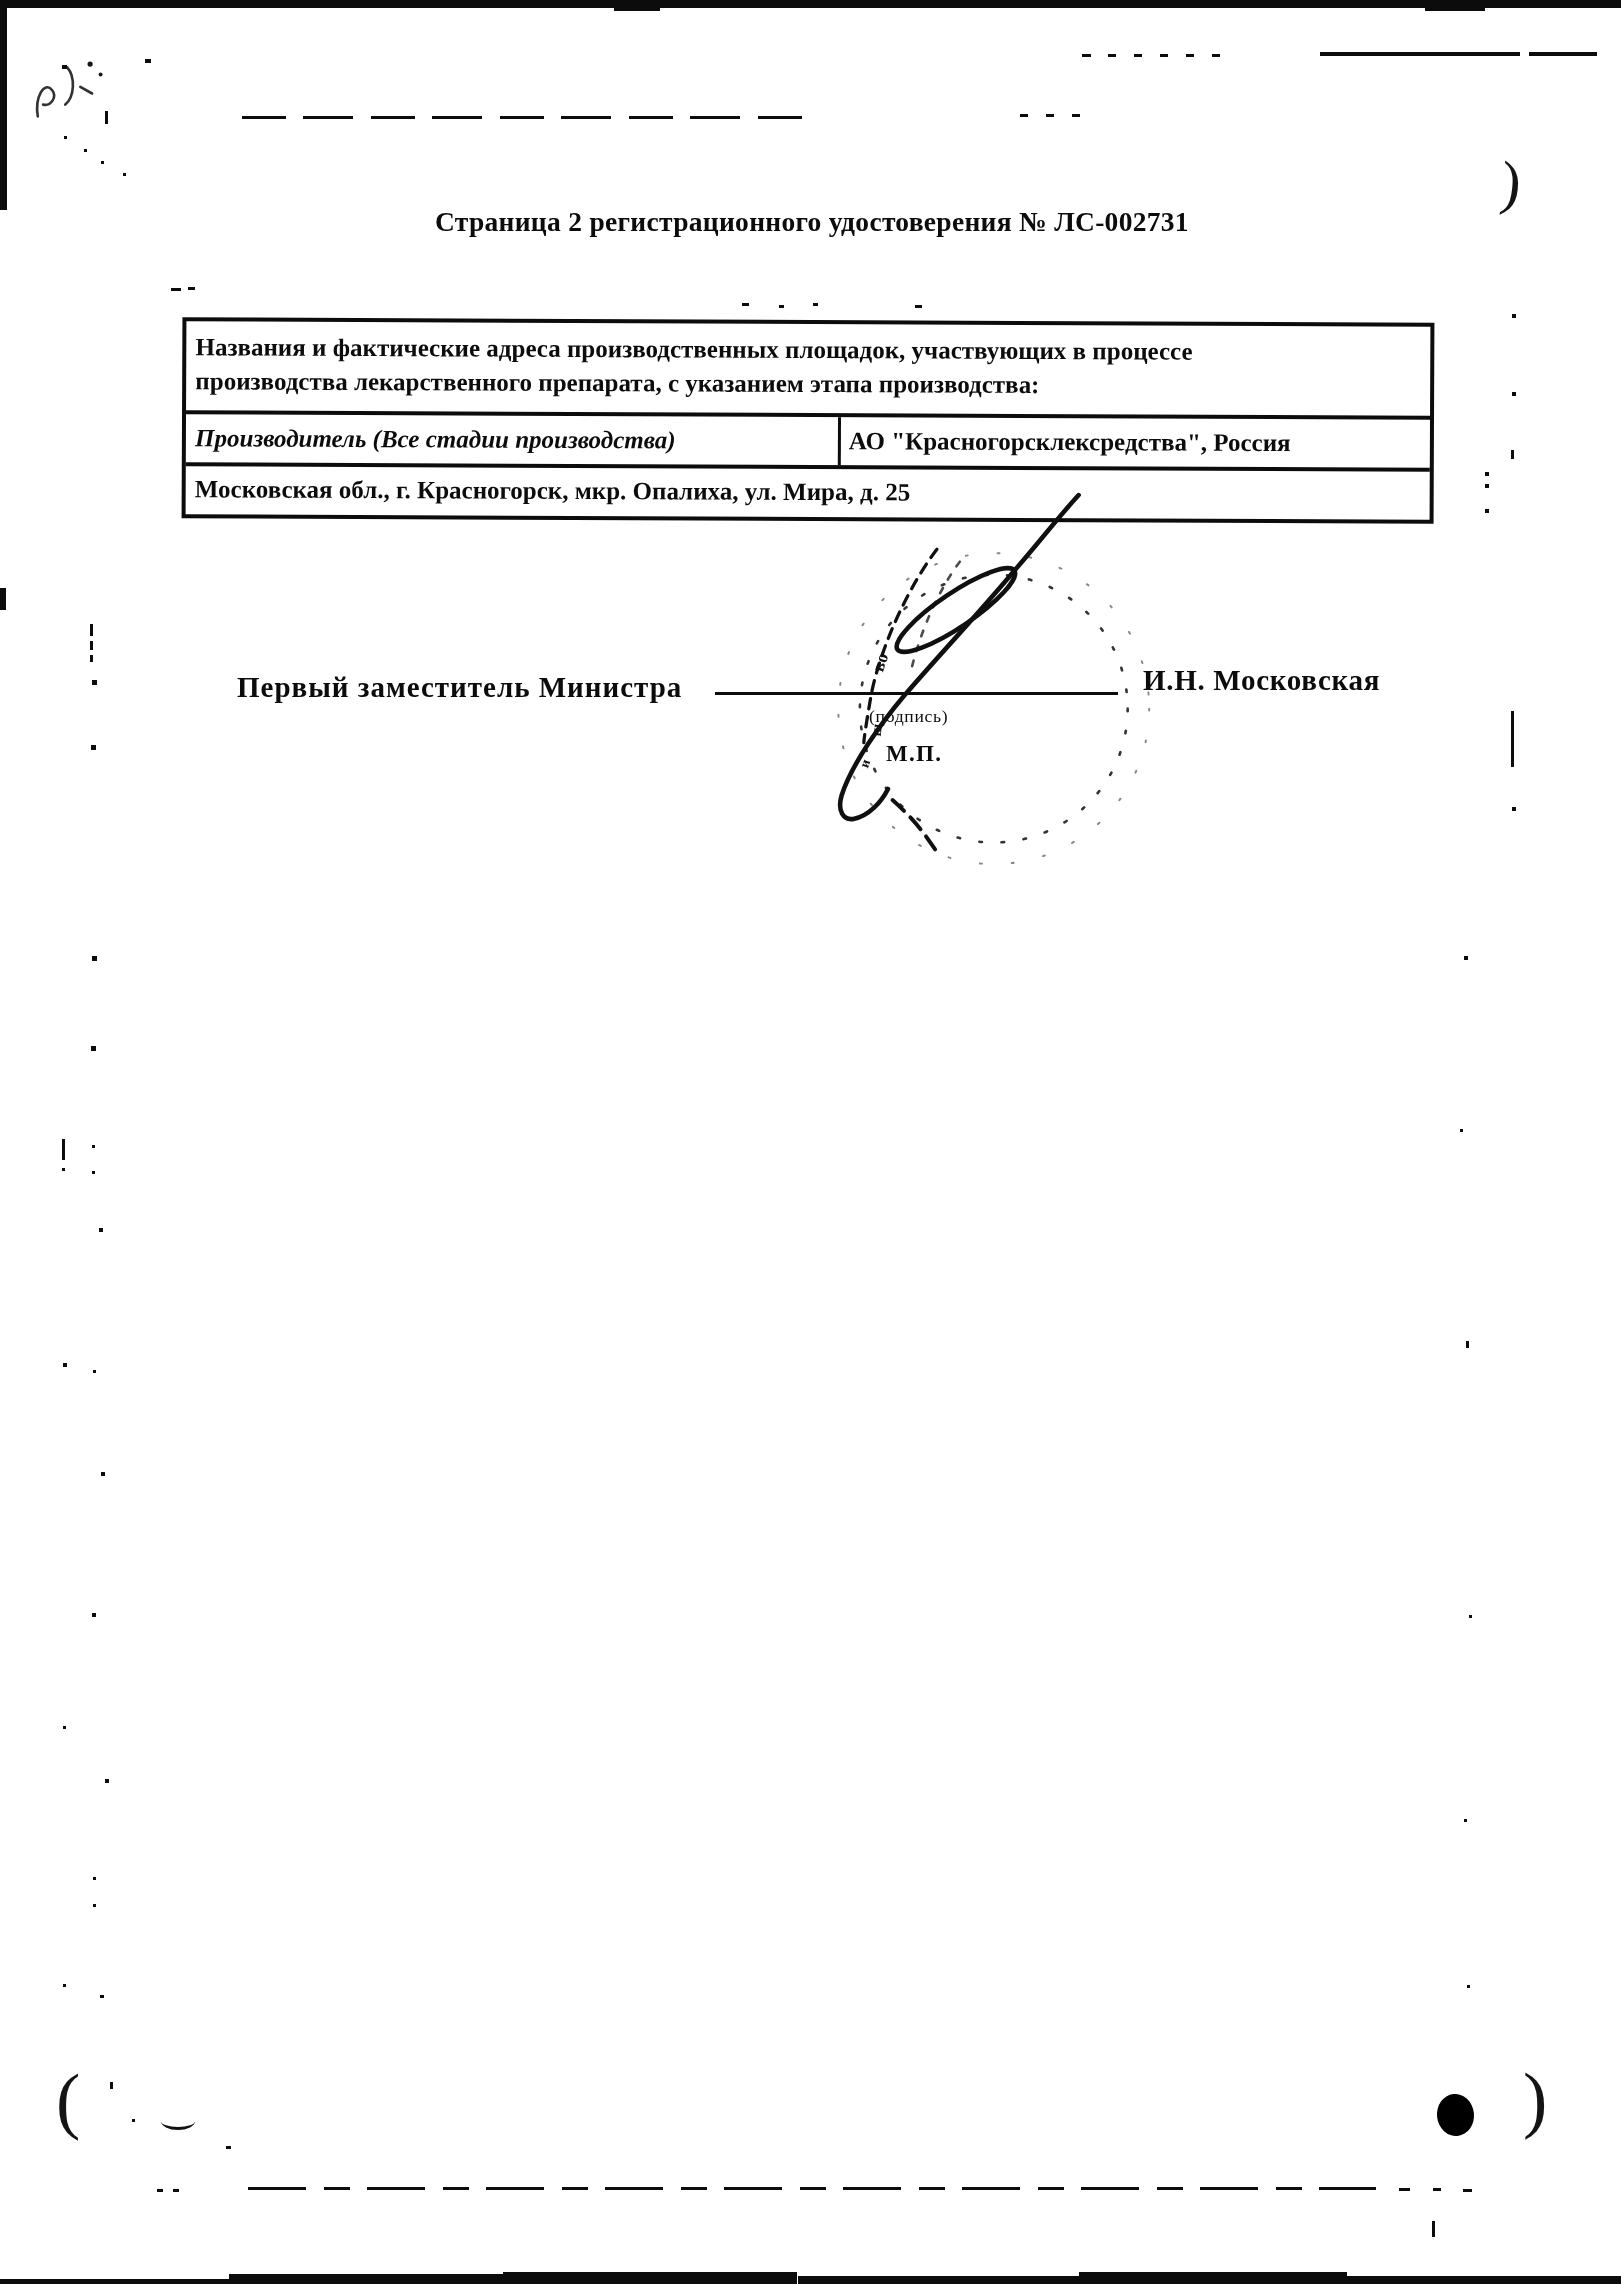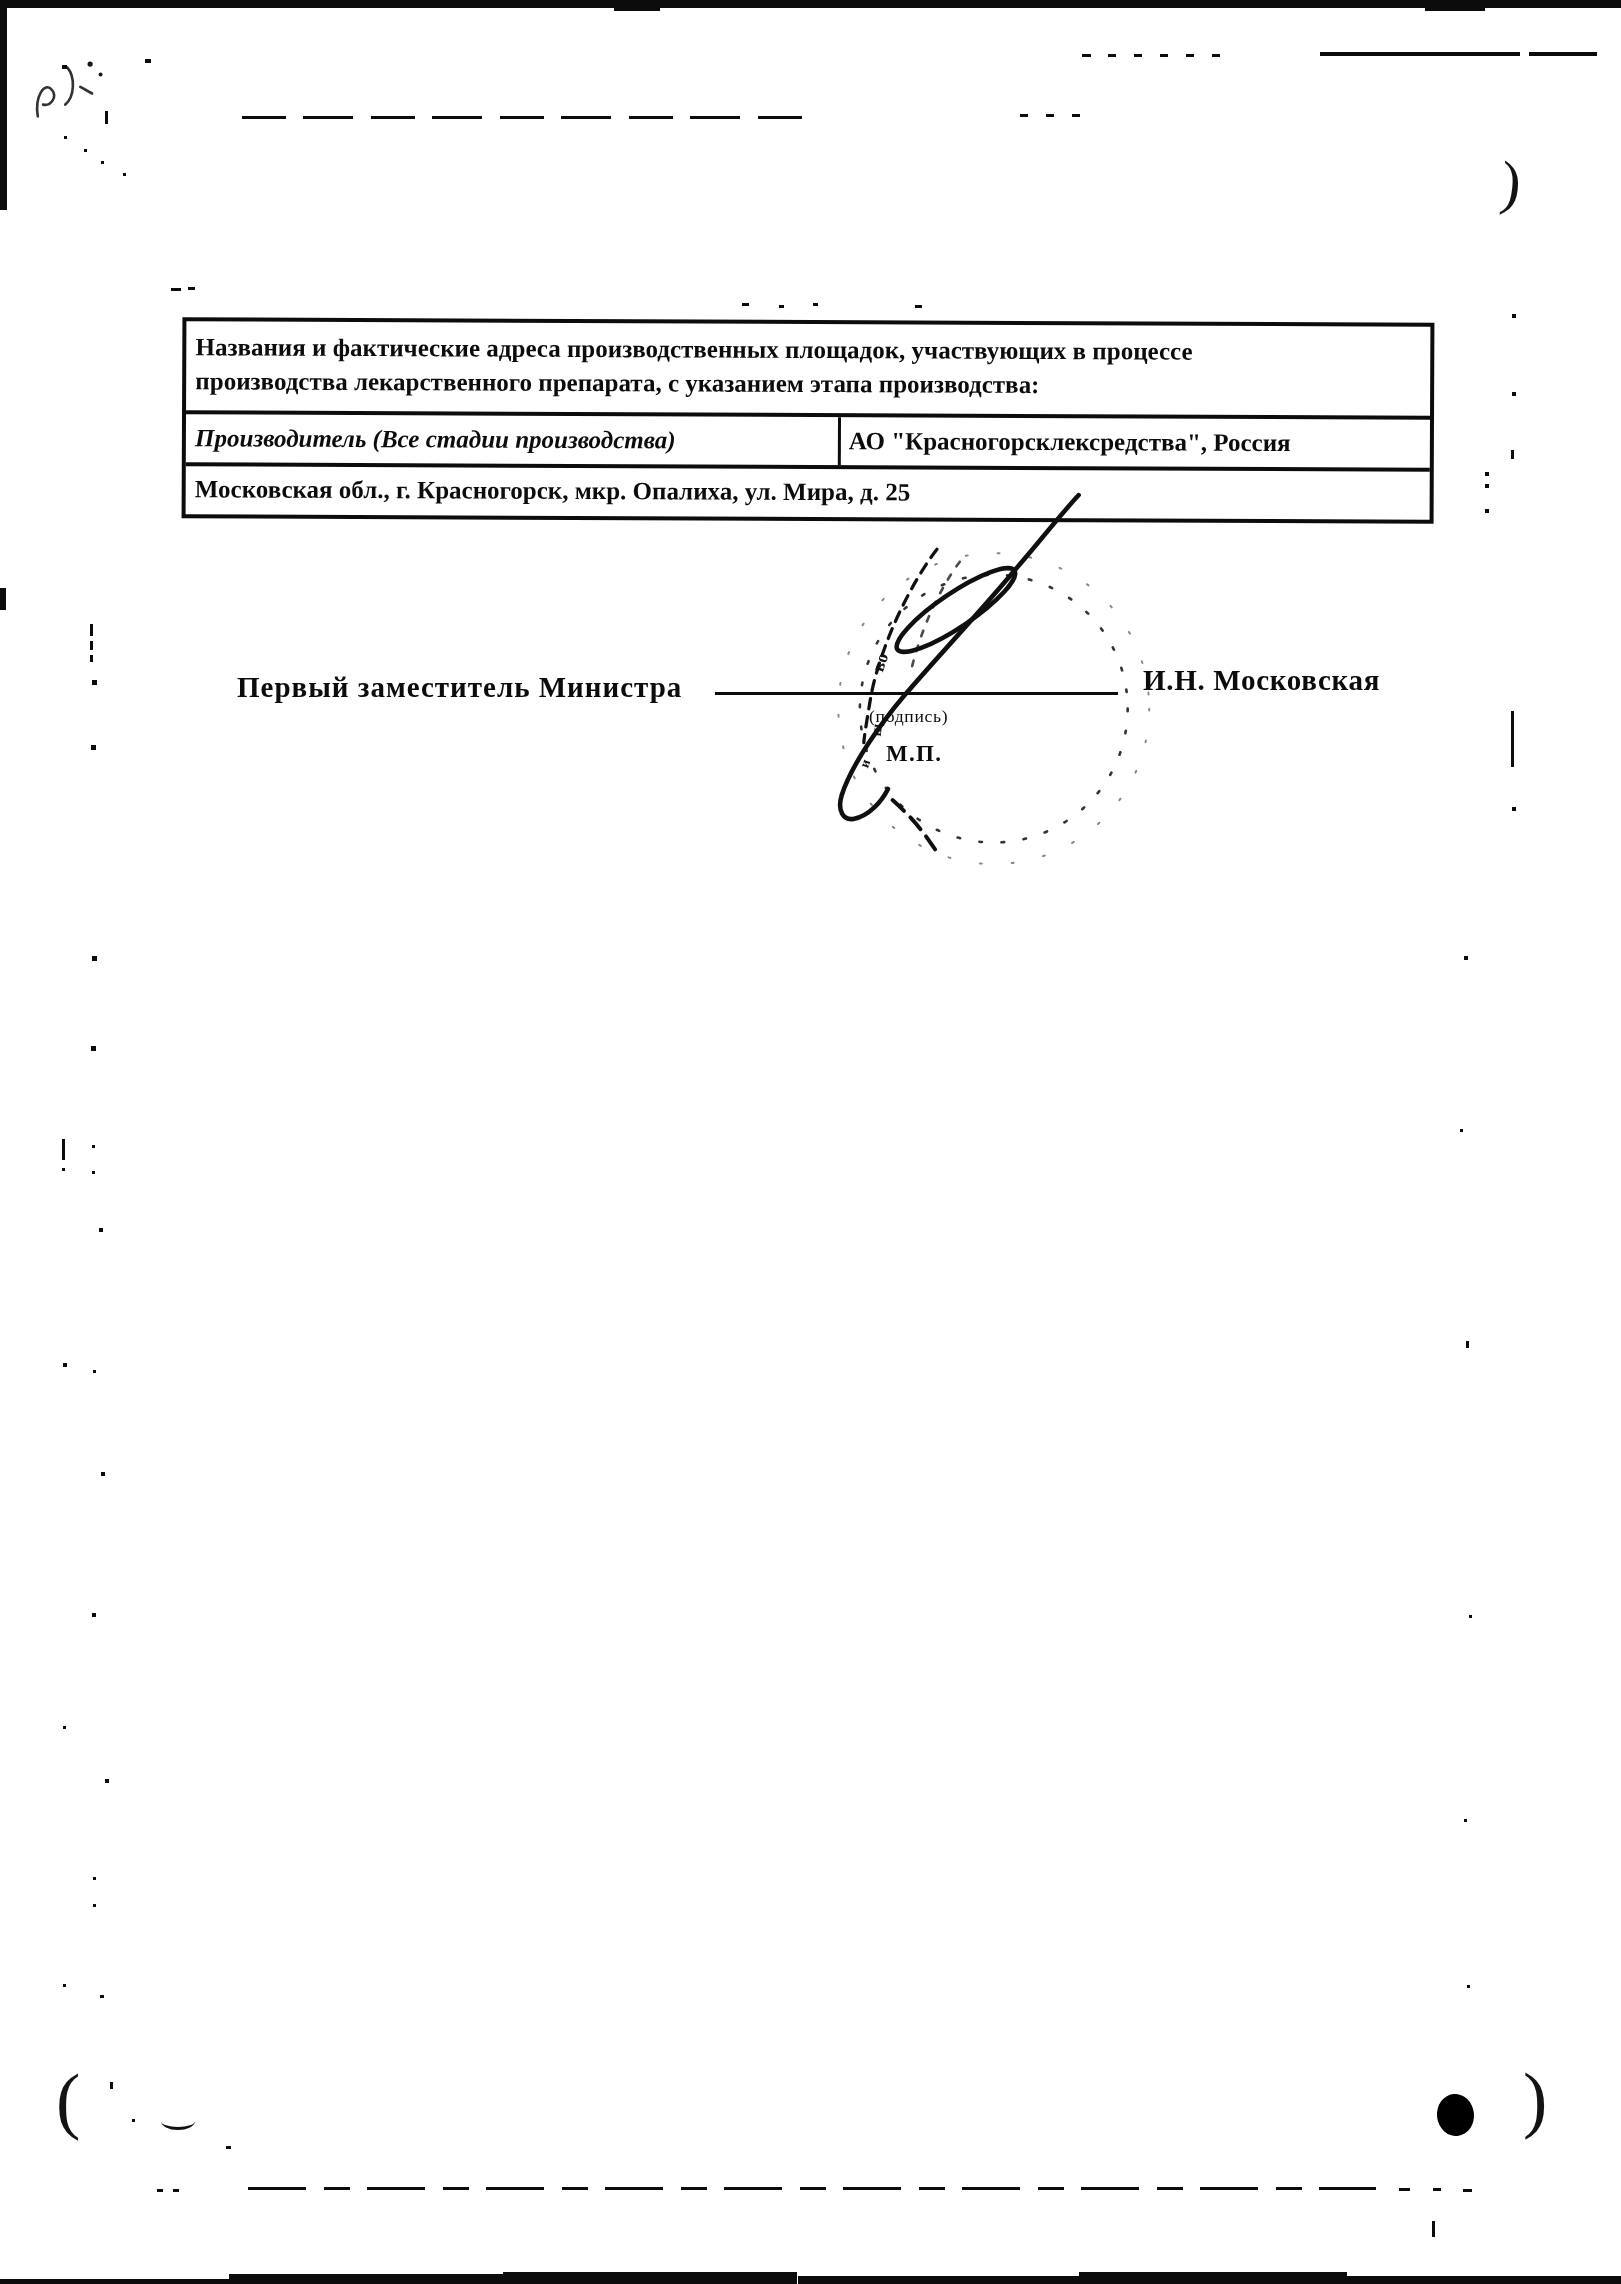--- a/index.html
+++ b/index.html
@@ -76,20 +76,21 @@
   <div class="art" style="left:84px;top:149px;width:3.3px;height:3.3px;"></div>
   <div class="art" style="left:101px;top:161px;width:3.3px;height:2.6px;"></div>
   <div class="art" style="left:123px;top:173px;width:3.3px;height:2.6px;"></div>
   <div class="art" style="left:171px;top:288px;width:9.8px;height:3.3px;"></div>
   <div class="art" style="left:188px;top:287px;width:7.2px;height:2.6px;"></div>
   <div class="art" style="left:742px;top:303px;width:7.2px;height:3.3px;"></div>
   <div class="art" style="left:779px;top:305px;width:5.2px;height:2.6px;"></div>
   <div class="art" style="left:813px;top:303px;width:4.6px;height:2.6px;"></div>
   <div class="art" style="left:915px;top:305px;width:7.2px;height:3.3px;"></div>
 
+  <div class="txt page-header">Страница  2 регистрационного удостоверения № ЛС-002731</div>
 
   <div class="reg-table">
     <div class="t-header">
       <div class="inner">Названия и фактические адреса производственных площадок, участвующих в процессе производства лекарственного препарата, с указанием этапа производства:</div>
     </div>
     <div class="t-row2">
       <div class="t-cell-label">Производитель (Все стадии производства)</div>
       <div class="t-cell-value">АО "Красногорсклексредства", Россия</div>
     </div>
     <div class="t-row3">Московская обл., г. Красногорск, мкр. Опалиха, ул. Мира, д. 25</div>

